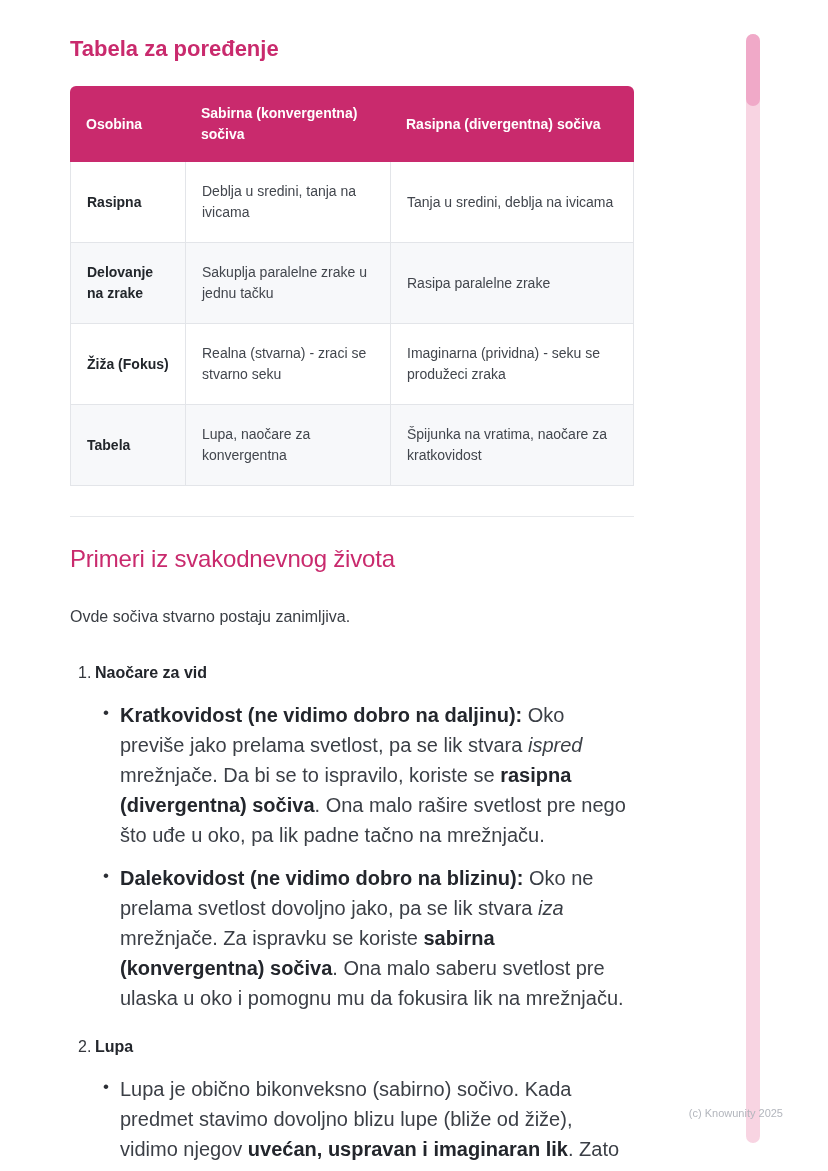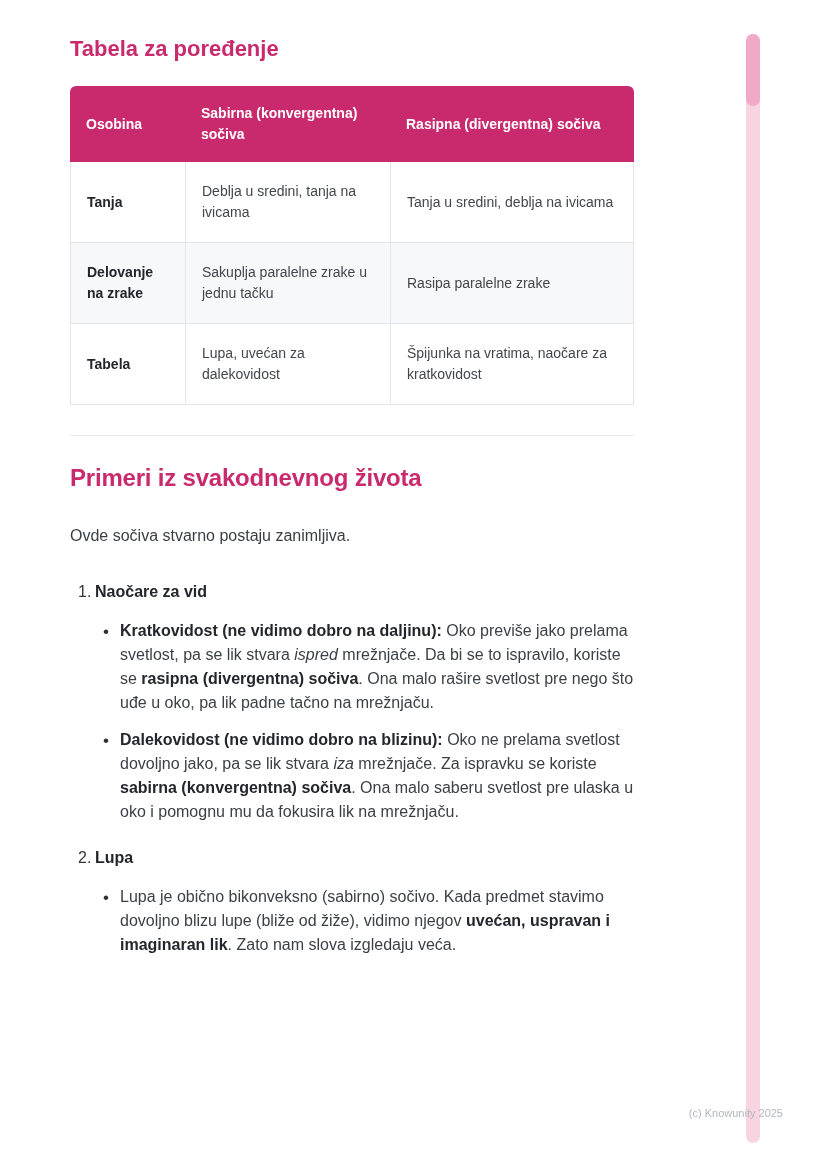--- a/index.html
+++ b/index.html
@@ -34,31 +34,31 @@
     padding:19px 16px;line-height:1.5;vertical-align:middle;background:#fff;
     border-bottom:1px solid var(--border);border-left:1px solid var(--border);
     color:#42464d;
   }
   .cmp-table td:last-child{border-right:1px solid var(--border);}
   .cmp-table tbody tr:nth-child(even) td{background:var(--row-alt);}
   .cmp-table td.rowhead{font-weight:700;color:#22262b;}
 
   .divider{border:none;height:1px;background:#e6e8eb;margin:30px 0 0;}
 
-  .big-heading{color:var(--accent);font-size:24px;font-weight:700;margin-top:28px;letter-spacing:-0.2px;}
+  .big-heading{color:var(--accent);font-size:24px;font-weight:400;margin-top:28px;letter-spacing:-0.2px;}
   .intro{font-size:16px;line-height:1.5;margin-top:32px;}
 
   .olist{margin-top:32px;}
   .oitem{margin-bottom:22px;}
   .ohead{font-size:16px;padding-left:8px;line-height:1.5;}
   .onum{display:inline-block;min-width:14px;color:#33363c;}
   .otitle{font-weight:700;color:#23262c;margin-left:3px;}
   .bullets{list-style:none;margin-top:15px;}
   .bullets li{
-    position:relative;padding-left:50px;font-size:16px;line-height:1.5;
+    position:relative;padding-left:50px;font-size:20px;line-height:1.5;
     margin-bottom:13px;color:#3b3f46;
   }
   .bullets li::before{
     content:"\2022";position:absolute;left:33px;top:0;
     font-size:17px;color:#2c2f35;
   }
   .bullets li strong{color:#23262c;}
   .bullets li em{font-style:italic;}
 
   .stripe{
@@ -89,32 +89,37 @@
           </colgroup>
         <thead>
           <tr>
             <th>Osobina</th>
             <th>Sabirna (konvergentna) sočiva</th>
             <th>Rasipna (divergentna) sočiva</th>
           </tr>
         </thead>
         <tbody>
           <tr>
-            <td class="rowhead">Tanja</td>
+            <td class="rowhead">Rasipna</td>
             <td>Deblja u sredini, tanja na ivicama</td>
             <td>Tanja u sredini, deblja na ivicama</td>
           </tr>
           <tr>
             <td class="rowhead">Delovanje na zrake</td>
             <td>Sakuplja paralelne zrake u jednu tačku</td>
             <td>Rasipa paralelne zrake</td>
           </tr>
           <tr>
+            <td class="rowhead">Žiža (Fokus)</td>
+            <td>Realna (stvarna) - zraci se stvarno seku</td>
+            <td>Imaginarna (prividna) - seku se produžeci zraka</td>
+          </tr>
+          <tr>
             <td class="rowhead">Tabela</td>
-            <td>Lupa, uvećan za dalekovidost</td>
+            <td>Lupa, naočare za konvergentna</td>
             <td>Špijunka na vratima, naočare za kratkovidost</td>
           </tr>
         </tbody>
       </table>
     </div>
 
     <hr class="divider">
 
     <h2 class="big-heading">Primeri iz svakodnevnog života</h2>
     <p class="intro">Ovde sočiva stvarno postaju zanimljiva.</p>

